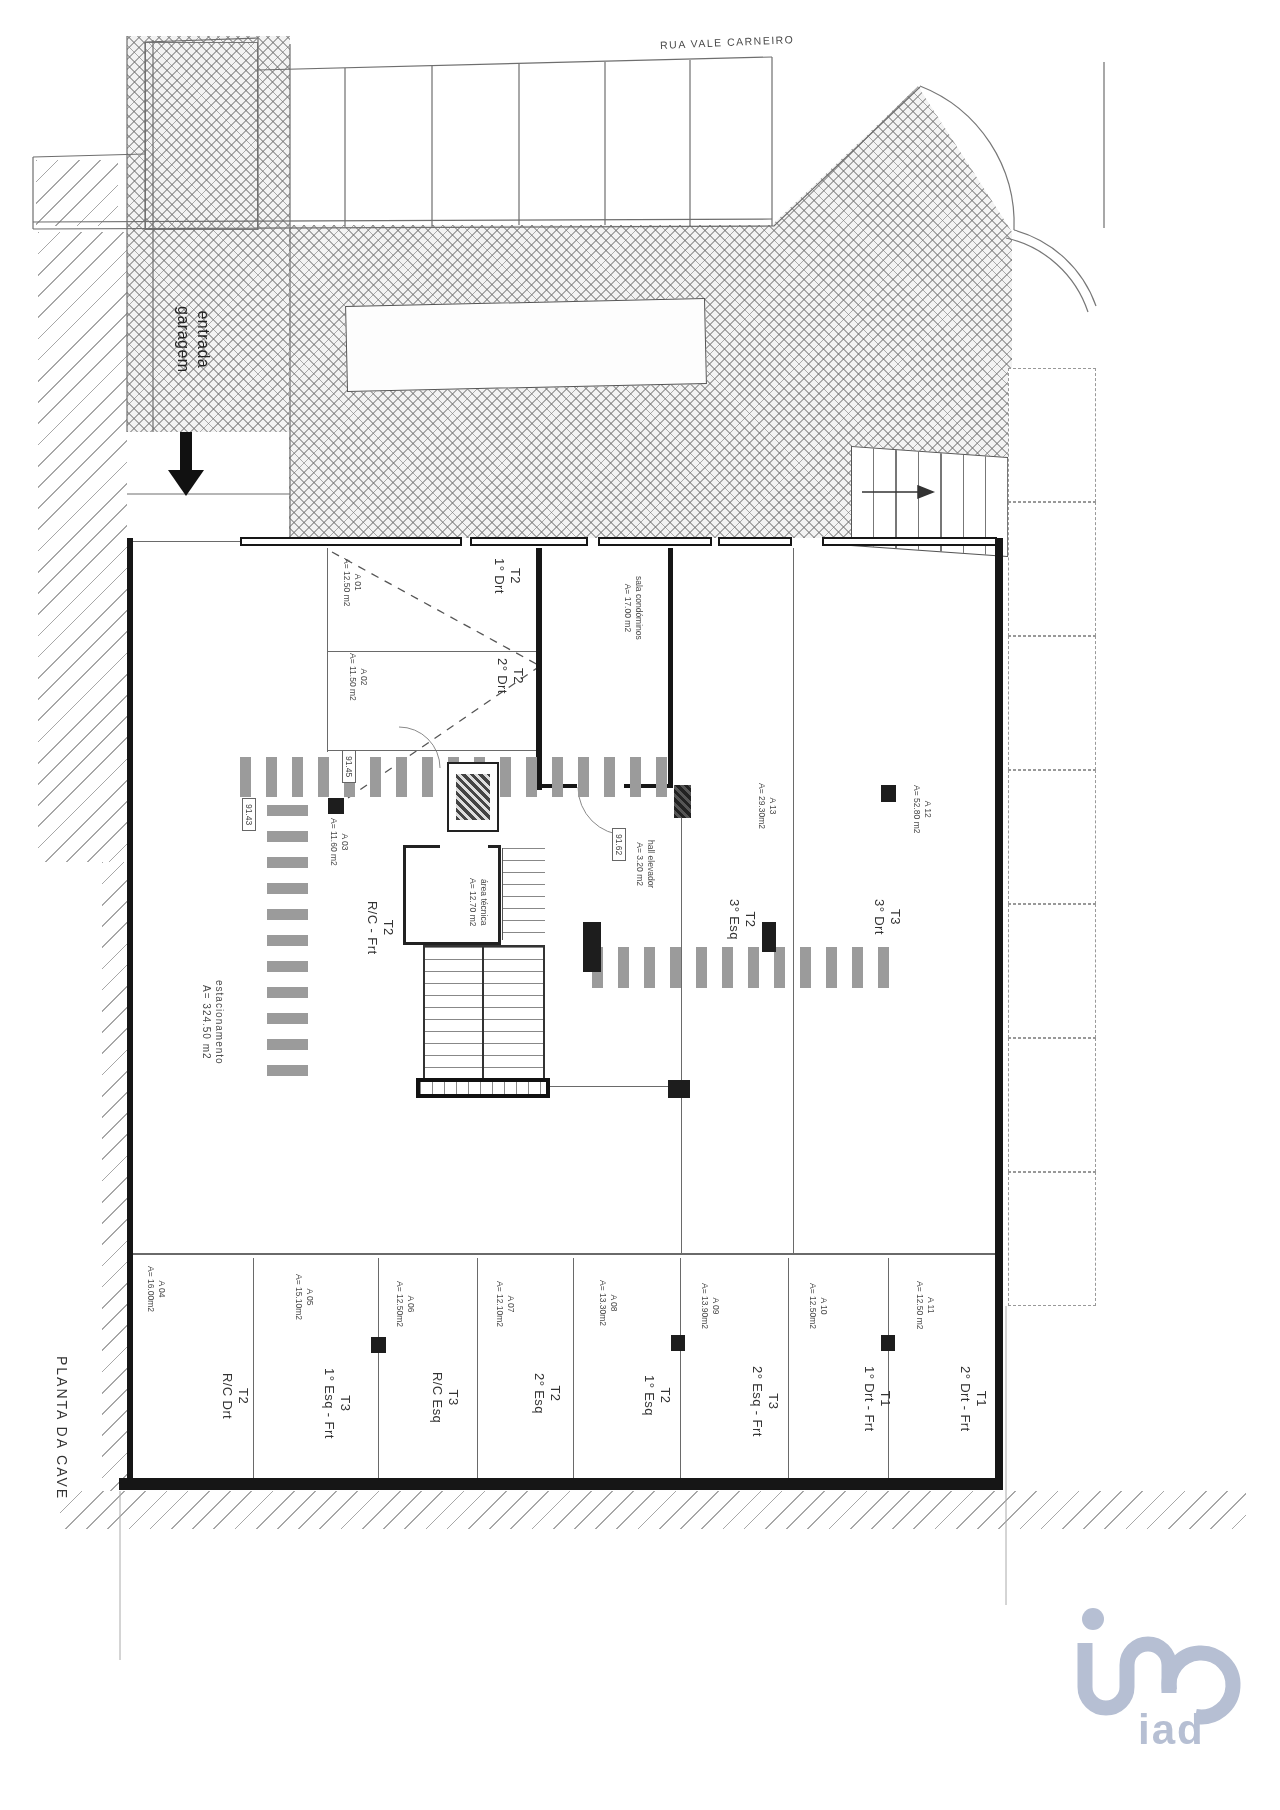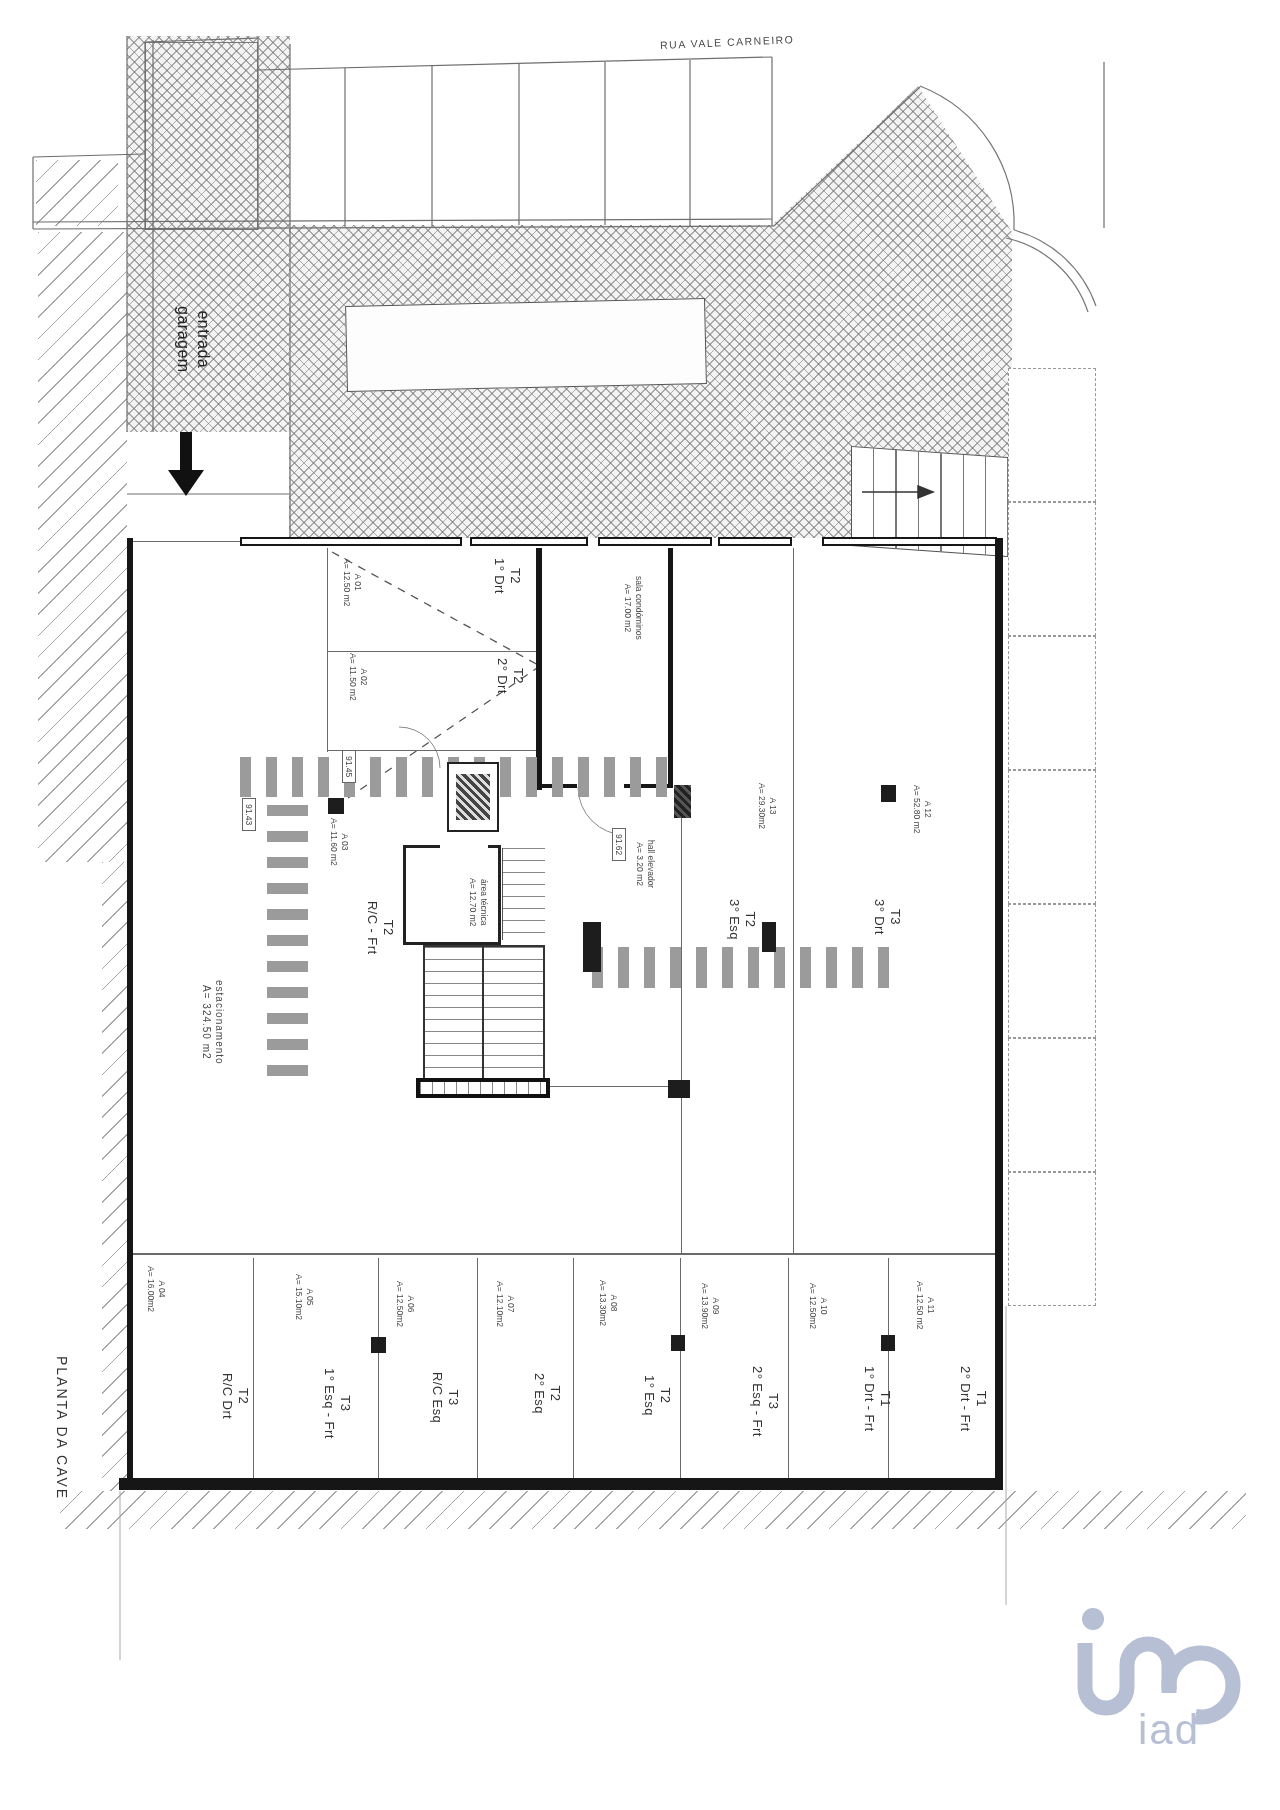--- a/index.html
+++ b/index.html
@@ -30,21 +30,21 @@
   .entrada{font-size:16px;color:#222;letter-spacing:.5px;}
   .title{font-size:14px;letter-spacing:2px;color:#333;}
   .street{position:absolute;font-size:10.5px;letter-spacing:1.5px;color:#4a4a4a;transform:rotate(-2.5deg);}
   .dashedBay{position:absolute;border:1px dashed #999;box-sizing:border-box;background:#fff;}
   .treadsV{background:repeating-linear-gradient(180deg,#888 0 1.4px,transparent 1.4px 12px);}
   .treadsH{background:repeating-linear-gradient(90deg,#888 0 1.4px,transparent 1.4px 12px);}
   .ramp{position:absolute;border:1.5px solid #555;box-sizing:border-box;background-color:#fff;
         background-image:repeating-linear-gradient(90deg,transparent 0 21px,#777 21px 22.4px);
         transform:skewY(4deg);transform-origin:0 0;}
   .island{position:absolute;border:1.2px solid #555;background:#fdfdfd;transform:rotate(-1.3deg);}
-  .brandText{position:absolute;font-size:42px;font-weight:normal;letter-spacing:2px;color:#b6bfd3;}
+  .brandText{position:absolute;font-size:42px;font-weight:bold;letter-spacing:2px;color:#b6bfd3;}
 </style>
 </head>
 <body>
 
 <div class="plan">
 
   <div class="street" style="left:660px;top:36px;">RUA VALE CARNEIRO</div>
 
   <div class="abs hb" style="left:127px;top:36px;width:163px;height:396px;"></div>
   <div class="abs hb" style="left:145px;top:42px;width:113px;height:188px;border:1px solid #777;box-sizing:border-box;"></div>

